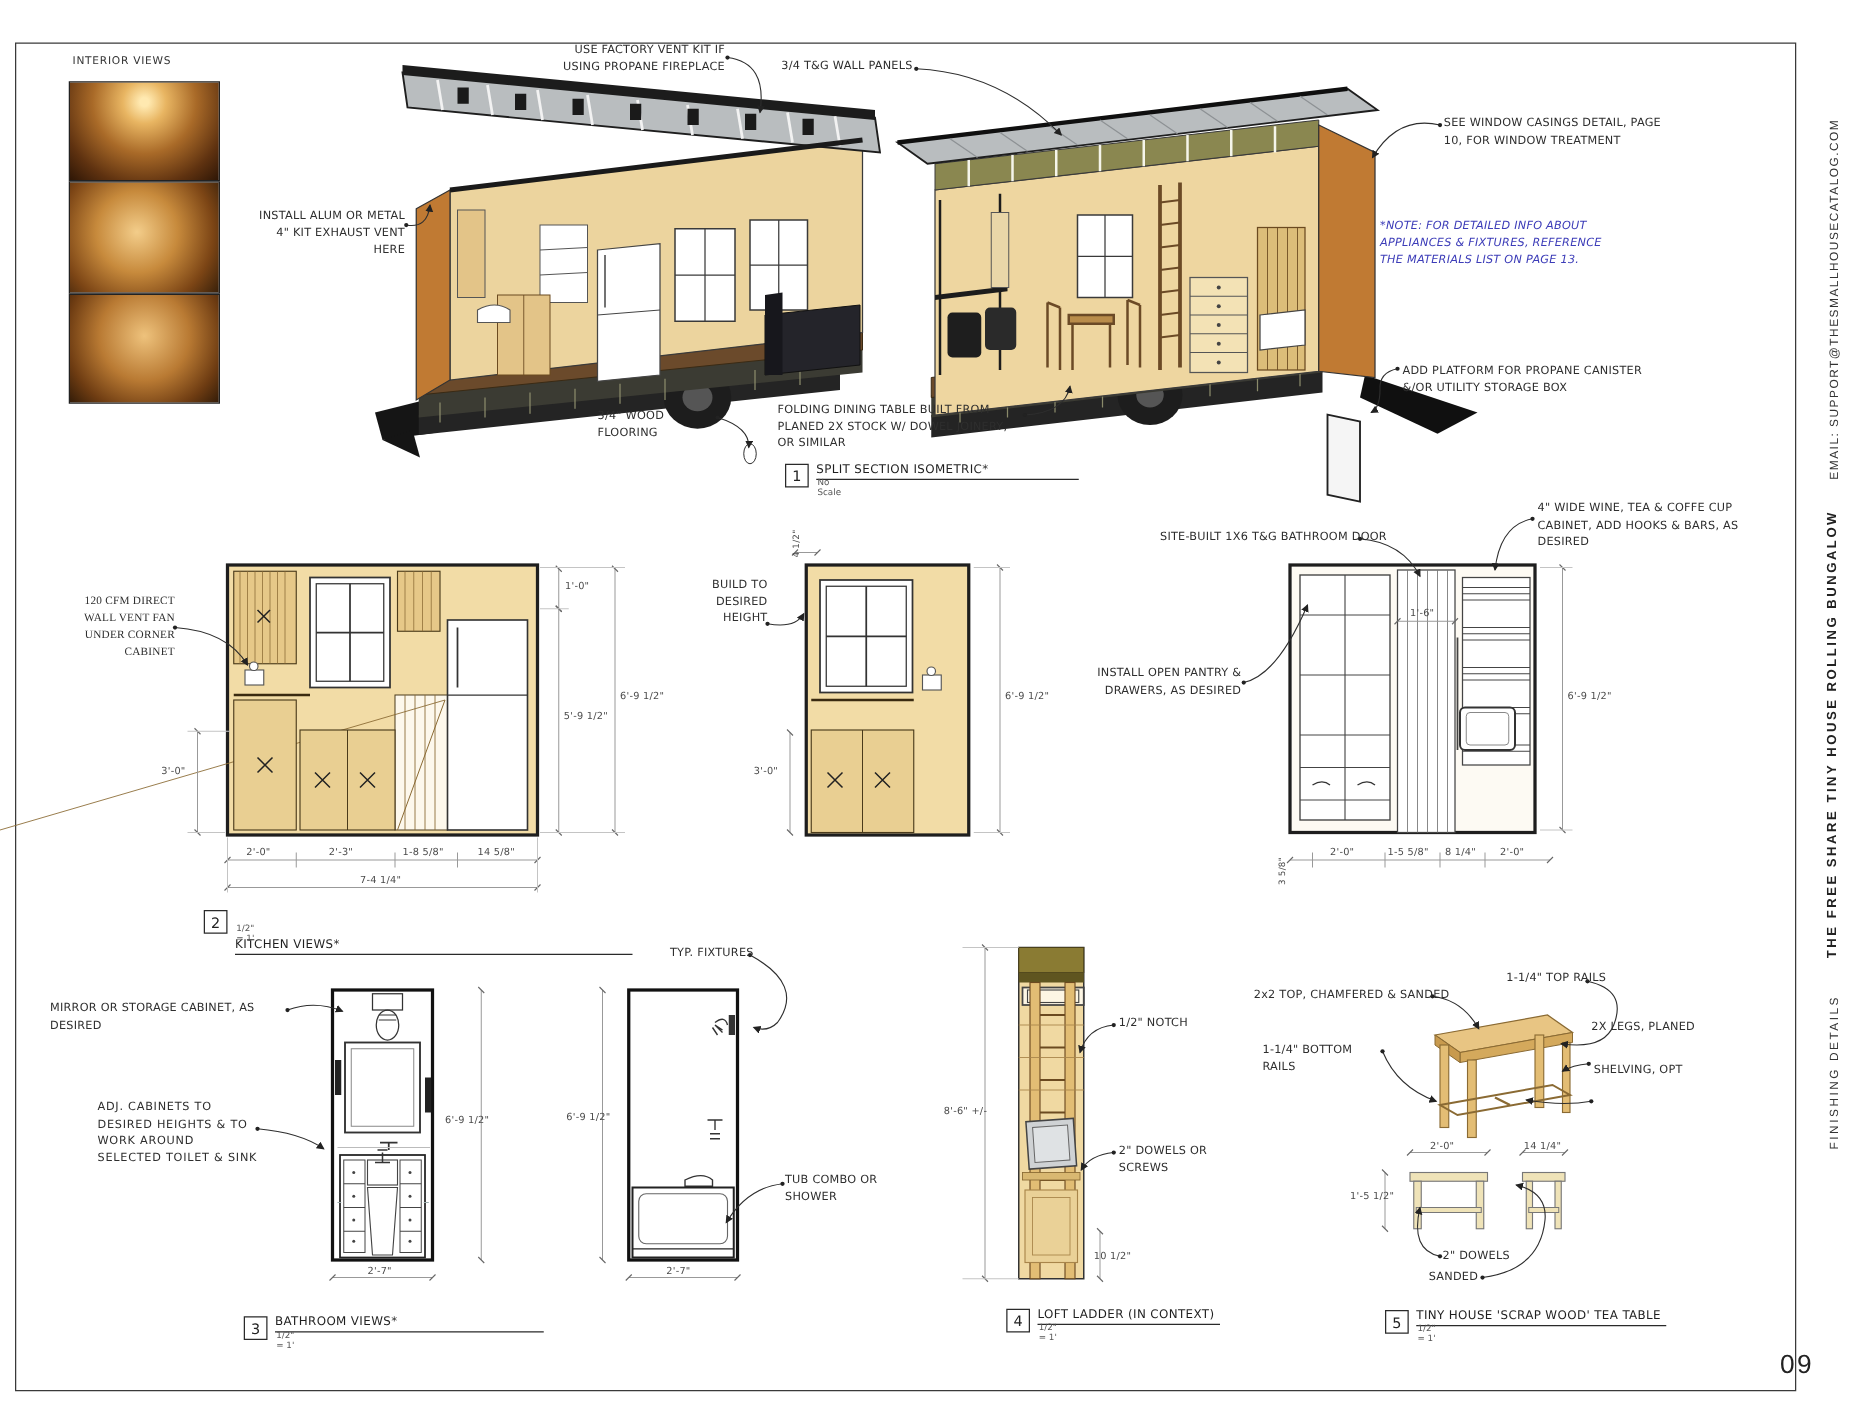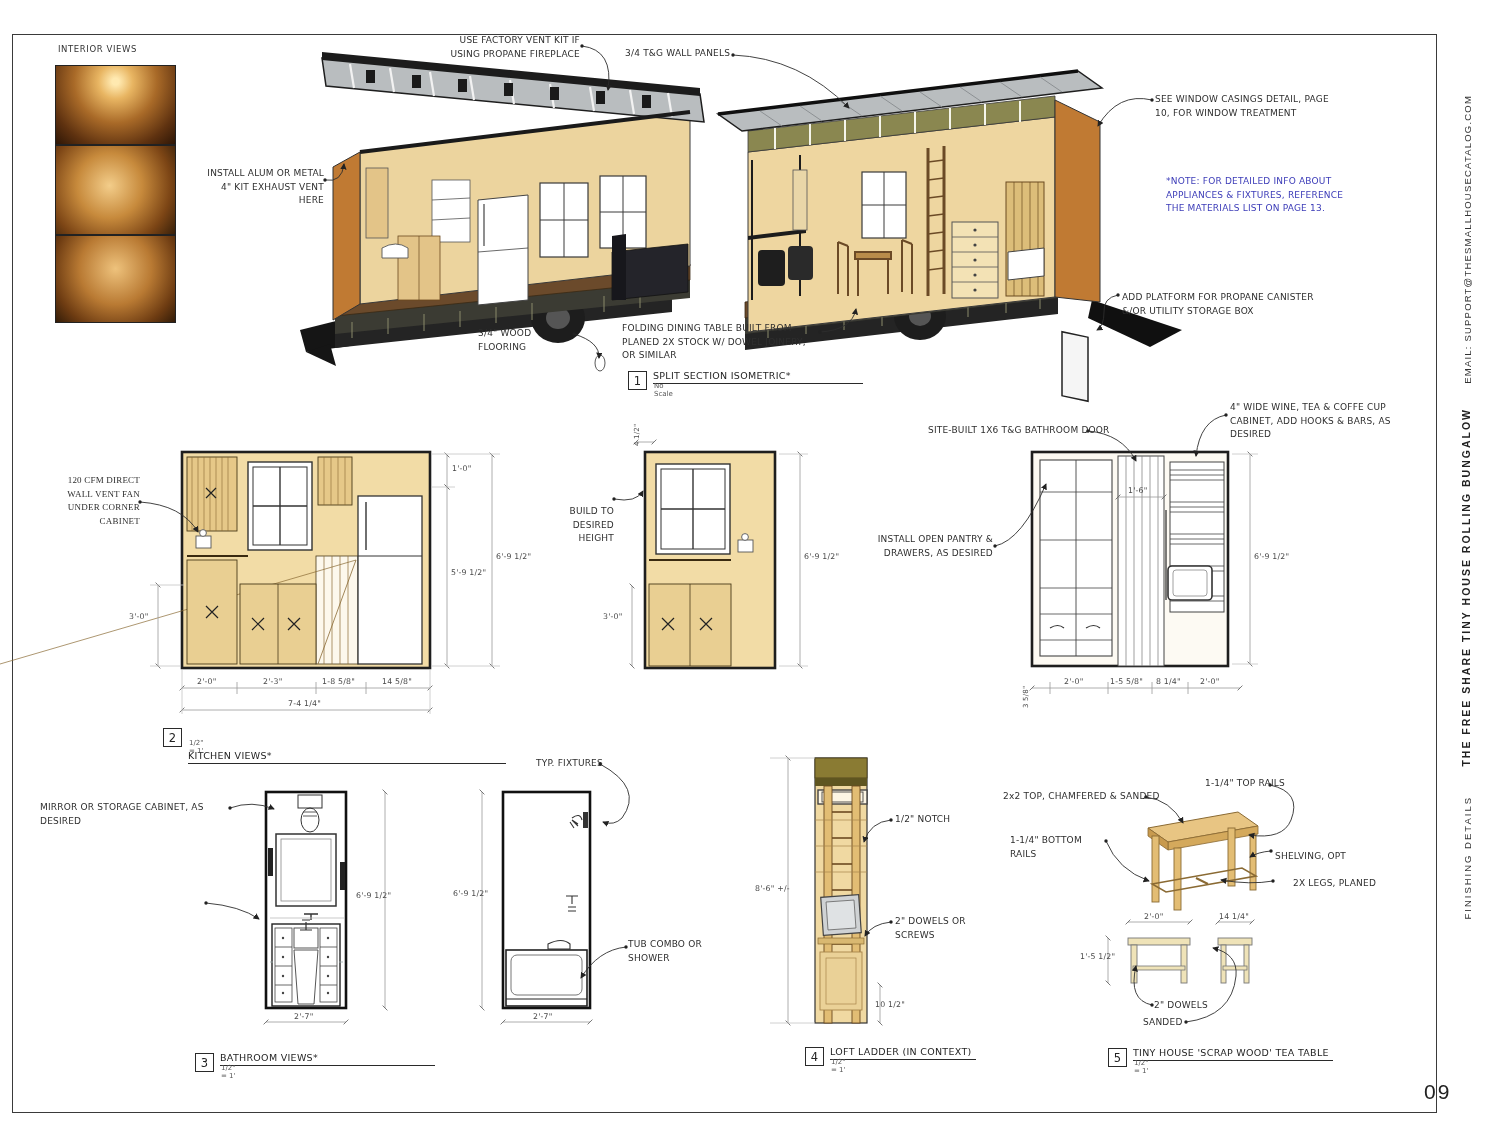--- a/index.html
+++ b/index.html
@@ -532,21 +532,21 @@
 
   <div class="photo-label ctr" style="left:58px;top:44px;width:118px;">INTERIOR VIEWS</div>
   <div class="photo" style="top:65px;height:80px;background:radial-gradient(circle at 50% 20%, #ffe9b0 4%, #e8b562 20%, #a96a28 48%, #5f3210 78%, #2e1606 100%);"></div>
   <div class="photo" style="top:145px;height:90px;background:radial-gradient(circle at 45% 45%, #f3cd8a 0%, #c78a3c 40%, #7c4515 75%, #38200a 100%);"></div>
   <div class="photo" style="top:235px;height:88px;background:radial-gradient(circle at 50% 38%, #eec27c 0%, #b97a33 45%, #6e3c12 78%, #331c08 100%);"></div>
 
   <div class="ann ra" style="left:440px;top:34px;width:140px;">USE FACTORY VENT KIT IF USING PROPANE FIREPLACE</div>
   <div class="ann" style="left:625px;top:47px;width:110px;">3/4 T&amp;G WALL PANELS</div>
   <div class="ann ra" style="left:200px;top:167px;width:124px;">INSTALL ALUM OR METAL 4" KIT EXHAUST VENT HERE</div>
   <div class="ann" style="left:1155px;top:93px;width:180px;">SEE WINDOW CASINGS DETAIL, PAGE 10, FOR WINDOW TREATMENT</div>
-  <div class="ann blue" style="left:1166px;top:175px;width:178px;">*NOTE: FOR DETAILED INFO ABOUT APPLIANCES &amp; FIXTURES, REFERENCE THE MATERIALS LIST ON PAGE 13.</div>
+  <div class="ann blue" style="left:1104px;top:175px;width:178px;font-style:italic;">*NOTE: FOR DETAILED INFO ABOUT APPLIANCES &amp; FIXTURES, REFERENCE THE MATERIALS LIST ON PAGE 13.</div>
   <div class="ann" style="left:1122px;top:291px;width:200px;">ADD PLATFORM FOR PROPANE CANISTER &amp;/OR UTILITY STORAGE BOX</div>
   <div class="ann" style="left:478px;top:327px;width:96px;">3/4" WOOD FLOORING</div>
   <div class="ann ctr" style="left:622px;top:322px;width:200px;">FOLDING DINING TABLE BUILT FROM PLANED 2X STOCK W/ DOWEL JOINERY, OR SIMILAR</div>
 
   <div class="callout" style="left:628px;top:371px;">
     <div class="co-box">1</div>
     <div class="co-title" style="min-width:210px;">SPLIT SECTION ISOMETRIC*</div>
     <div class="co-scale">No Scale</div>
   </div>
   <div class="callout" style="left:163px;top:728px;">
@@ -564,21 +564,21 @@
     <div class="co-title" style="min-width:138px;">LOFT LADDER (IN CONTEXT)</div>
     <div class="co-scale">1/2" = 1'</div>
   </div>
   <div class="callout" style="left:1108px;top:1048px;">
     <div class="co-box">5</div>
     <div class="co-title" style="min-width:168px;">TINY HOUSE 'SCRAP WOOD' TEA TABLE</div>
     <div class="co-scale">1/2" = 1'</div>
   </div>
 
   <div class="ann ra" style="left:40px;top:474px;width:100px;font-family:Liberation Serif, serif;">120 CFM DIRECT WALL VENT FAN UNDER CORNER CABINET</div>
-  <div class="ann ra" style="left:538px;top:505px;width:76px;">BUILD TO DESIRED HEIGHT</div>
+  <div class="ann ra" style="left:538px;top:462px;width:76px;">BUILD TO DESIRED HEIGHT</div>
   <div class="ann" style="left:928px;top:424px;width:235px;">SITE-BUILT 1X6 T&amp;G BATHROOM DOOR</div>
   <div class="ann" style="left:1230px;top:401px;width:182px;">4" WIDE WINE, TEA &amp; COFFE CUP CABINET, ADD HOOKS &amp; BARS, AS DESIRED</div>
   <div class="ann ra" style="left:848px;top:533px;width:145px;">INSTALL OPEN PANTRY &amp; DRAWERS, AS DESIRED</div>
 
   <div class="dim" style="left:129px;top:612px;">3'-0"</div>
   <div class="dim" style="left:452px;top:464px;">1'-0"</div>
   <div class="dim" style="left:451px;top:568px;">5'-9 1/2"</div>
   <div class="dim" style="left:496px;top:552px;">6'-9 1/2"</div>
   <div class="dim" style="left:197px;top:677px;">2'-0"</div>
   <div class="dim" style="left:263px;top:677px;">2'-3"</div>
@@ -590,36 +590,37 @@
   <div class="dim" style="left:804px;top:552px;">6'-9 1/2"</div>
   <div class="dim" style="left:1128px;top:486px;">1'-6"</div>
   <div class="dim" style="left:1254px;top:552px;">6'-9 1/2"</div>
   <div class="dim rot" style="left:1030px;top:700px;font-size:7px;">3 5/8"</div>
   <div class="dim" style="left:1064px;top:677px;">2'-0"</div>
   <div class="dim" style="left:1110px;top:677px;">1-5 5/8"</div>
   <div class="dim" style="left:1156px;top:677px;">8 1/4"</div>
   <div class="dim" style="left:1200px;top:677px;">2'-0"</div>
 
   <div class="ann" style="left:40px;top:801px;width:192px;">MIRROR OR STORAGE CABINET, AS DESIRED</div>
+  <div class="ann" style="left:78px;top:880px;width:130px;letter-spacing:.6px;">ADJ. CABINETS TO DESIRED HEIGHTS &amp; TO WORK AROUND SELECTED TOILET &amp; SINK</div>
   <div class="ann" style="left:536px;top:757px;width:100px;">TYP. FIXTURES</div>
   <div class="ann" style="left:628px;top:938px;width:80px;">TUB COMBO OR SHOWER</div>
   <div class="dim" style="left:356px;top:891px;">6'-9 1/2"</div>
   <div class="dim" style="left:453px;top:889px;">6'-9 1/2"</div>
   <div class="dim" style="left:294px;top:1012px;">2'-7"</div>
   <div class="dim" style="left:533px;top:1012px;">2'-7"</div>
 
   <div class="ann" style="left:895px;top:813px;width:90px;">1/2" NOTCH</div>
   <div class="ann" style="left:895px;top:915px;width:78px;">2" DOWELS OR SCREWS</div>
   <div class="dim" style="left:755px;top:884px;">8'-6" +/-</div>
   <div class="dim" style="left:875px;top:1000px;">10 1/2"</div>
 
   <div class="ann" style="left:1003px;top:790px;width:160px;">2x2 TOP, CHAMFERED &amp; SANDED</div>
   <div class="ann" style="left:1205px;top:777px;width:90px;">1-1/4" TOP RAILS</div>
   <div class="ann" style="left:1010px;top:834px;width:100px;">1-1/4" BOTTOM RAILS</div>
-  <div class="ann" style="left:1273px;top:877px;width:90px;margin-left:20px;">2X LEGS, PLANED</div>
+  <div class="ann" style="left:1273px;top:816px;width:90px;">2X LEGS, PLANED</div>
   <div class="ann" style="left:1275px;top:850px;width:80px;">SHELVING, OPT</div>
   <div class="ann" style="left:1154px;top:999px;width:70px;">2" DOWELS</div>
   <div class="ann" style="left:1143px;top:1016px;width:50px;">SANDED</div>
   <div class="dim" style="left:1144px;top:912px;">2'-0"</div>
   <div class="dim" style="left:1219px;top:912px;">14 1/4"</div>
   <div class="dim" style="left:1080px;top:952px;">1'-5 1/2"</div>
 
   <div class="vlabel" style="left:1462px;top:95px;">EMAIL: SUPPORT@THESMALLHOUSECATALOG.COM</div>
   <div class="vlabel vtitle" style="left:1460px;top:408px;">THE FREE SHARE TINY HOUSE ROLLING BUNGALOW</div>
   <div class="vlabel" style="left:1462px;top:796px;letter-spacing:2px;">FINISHING DETAILS</div>

